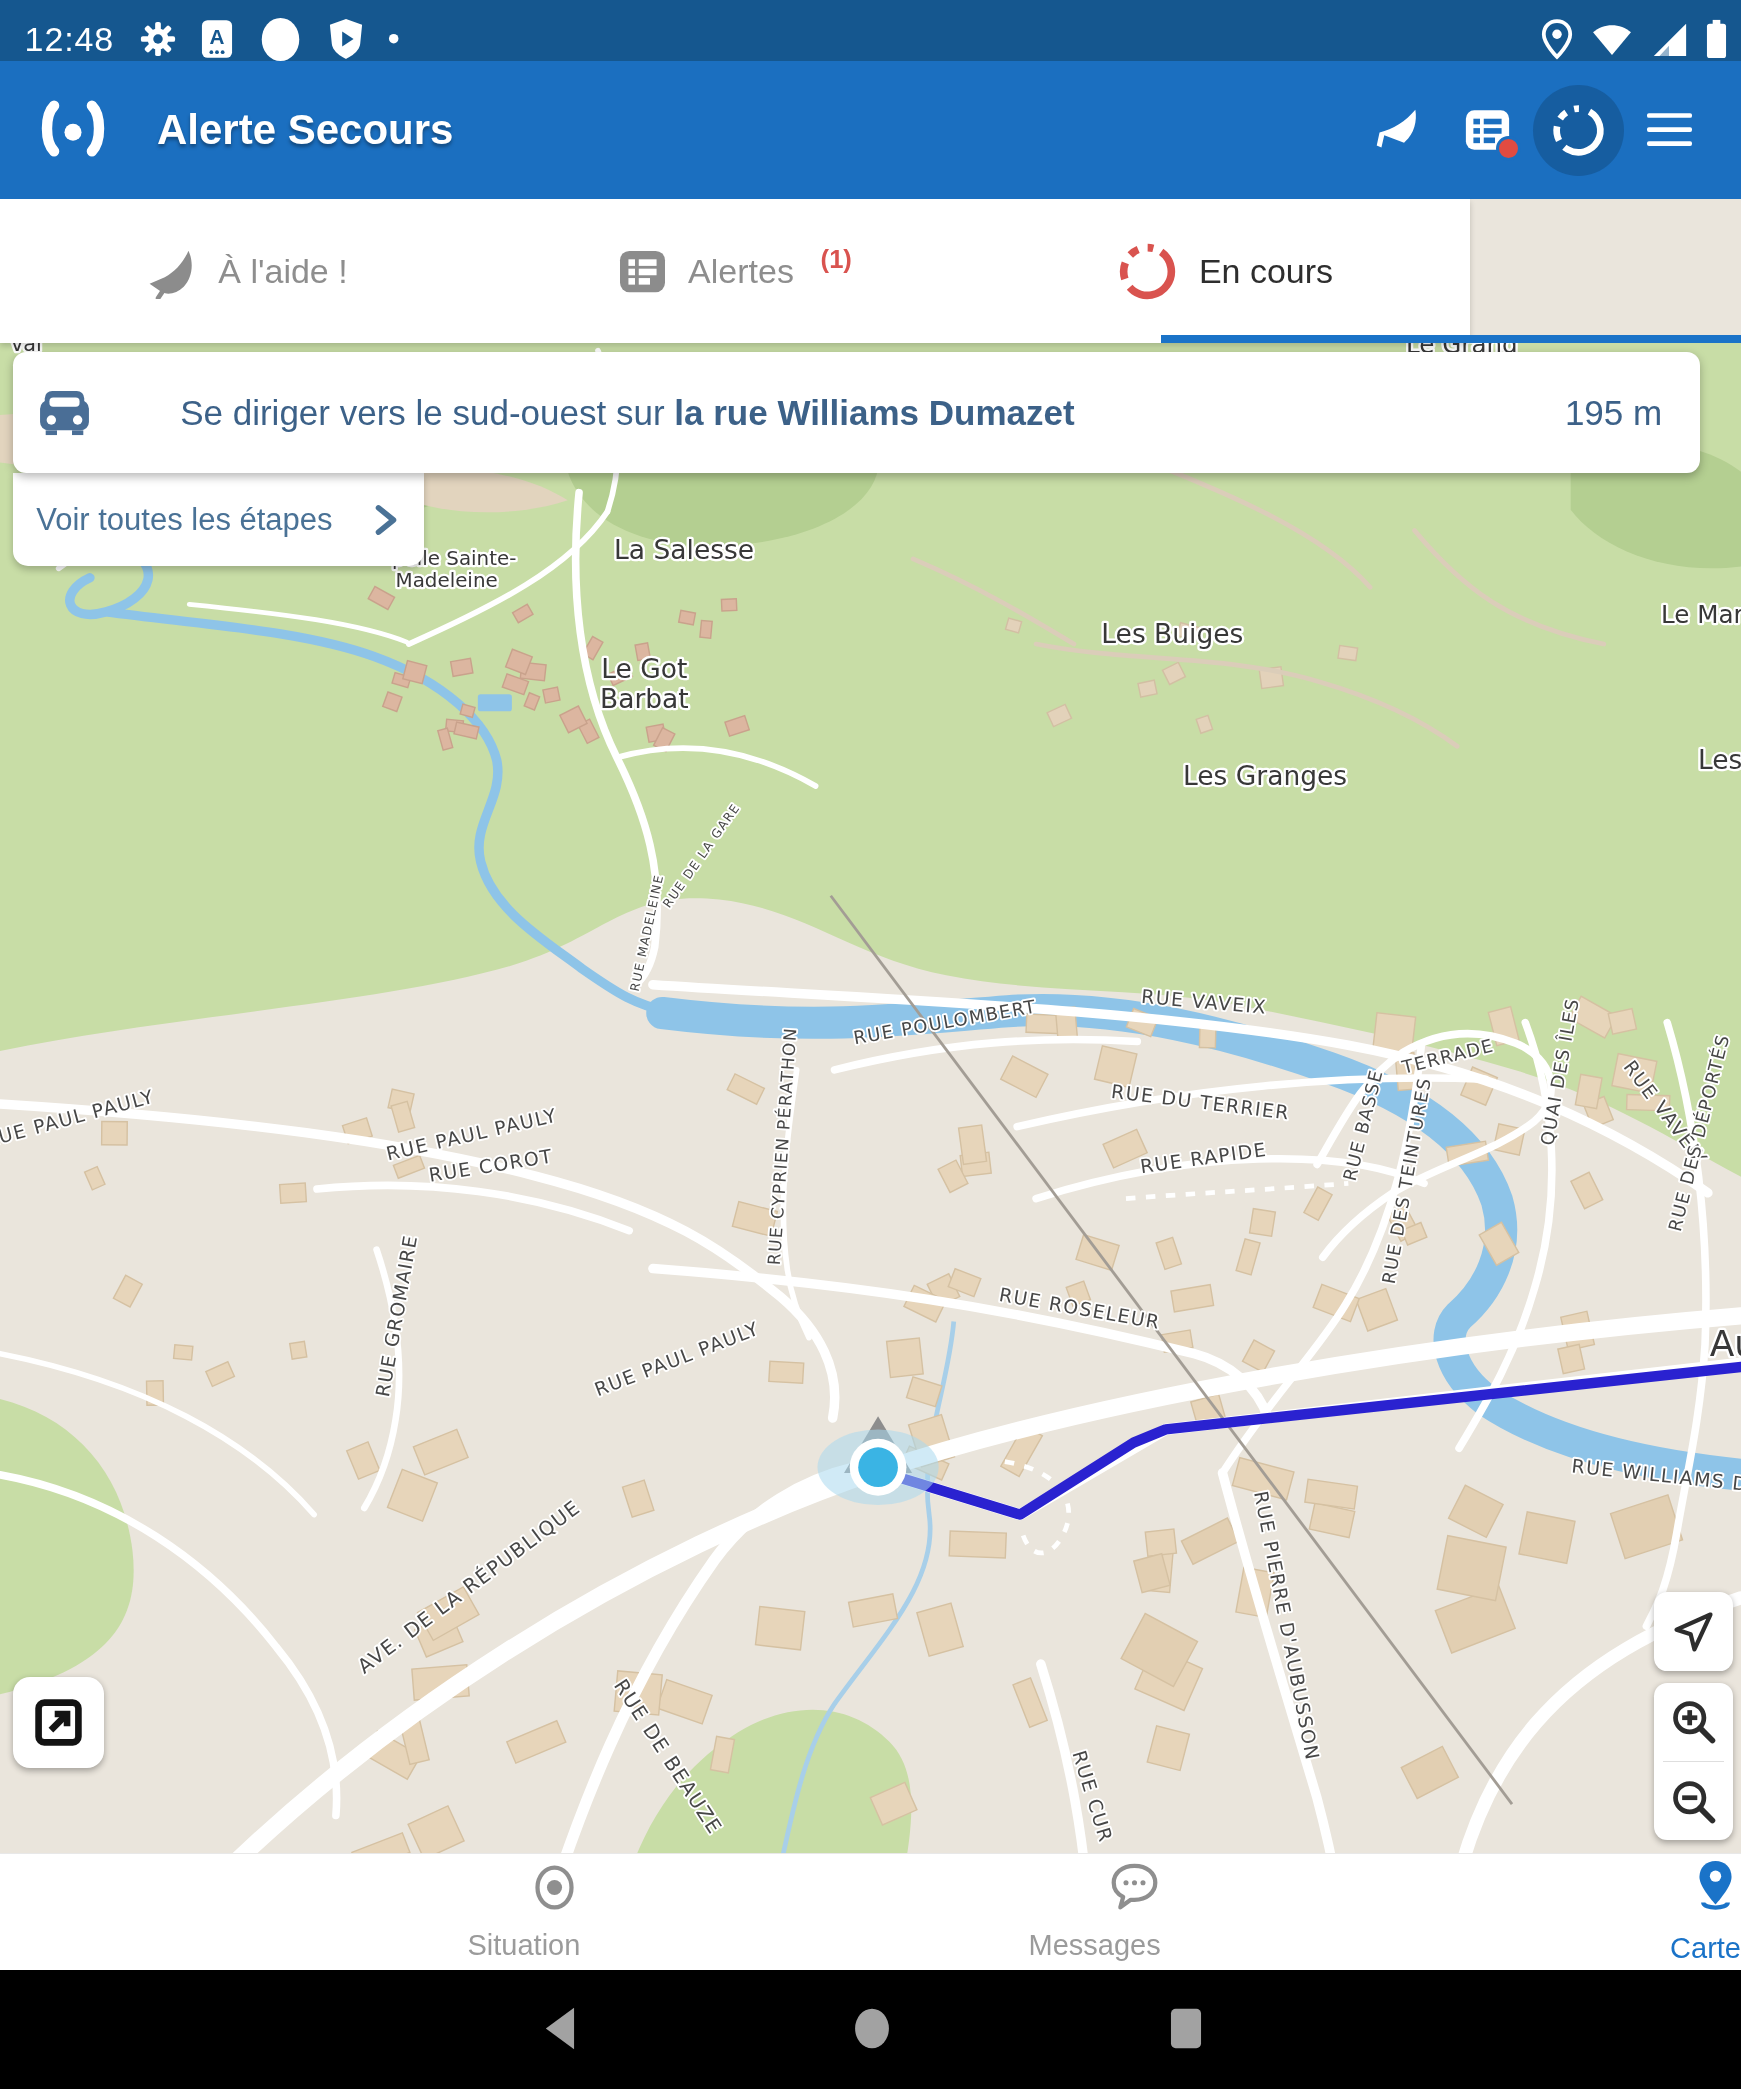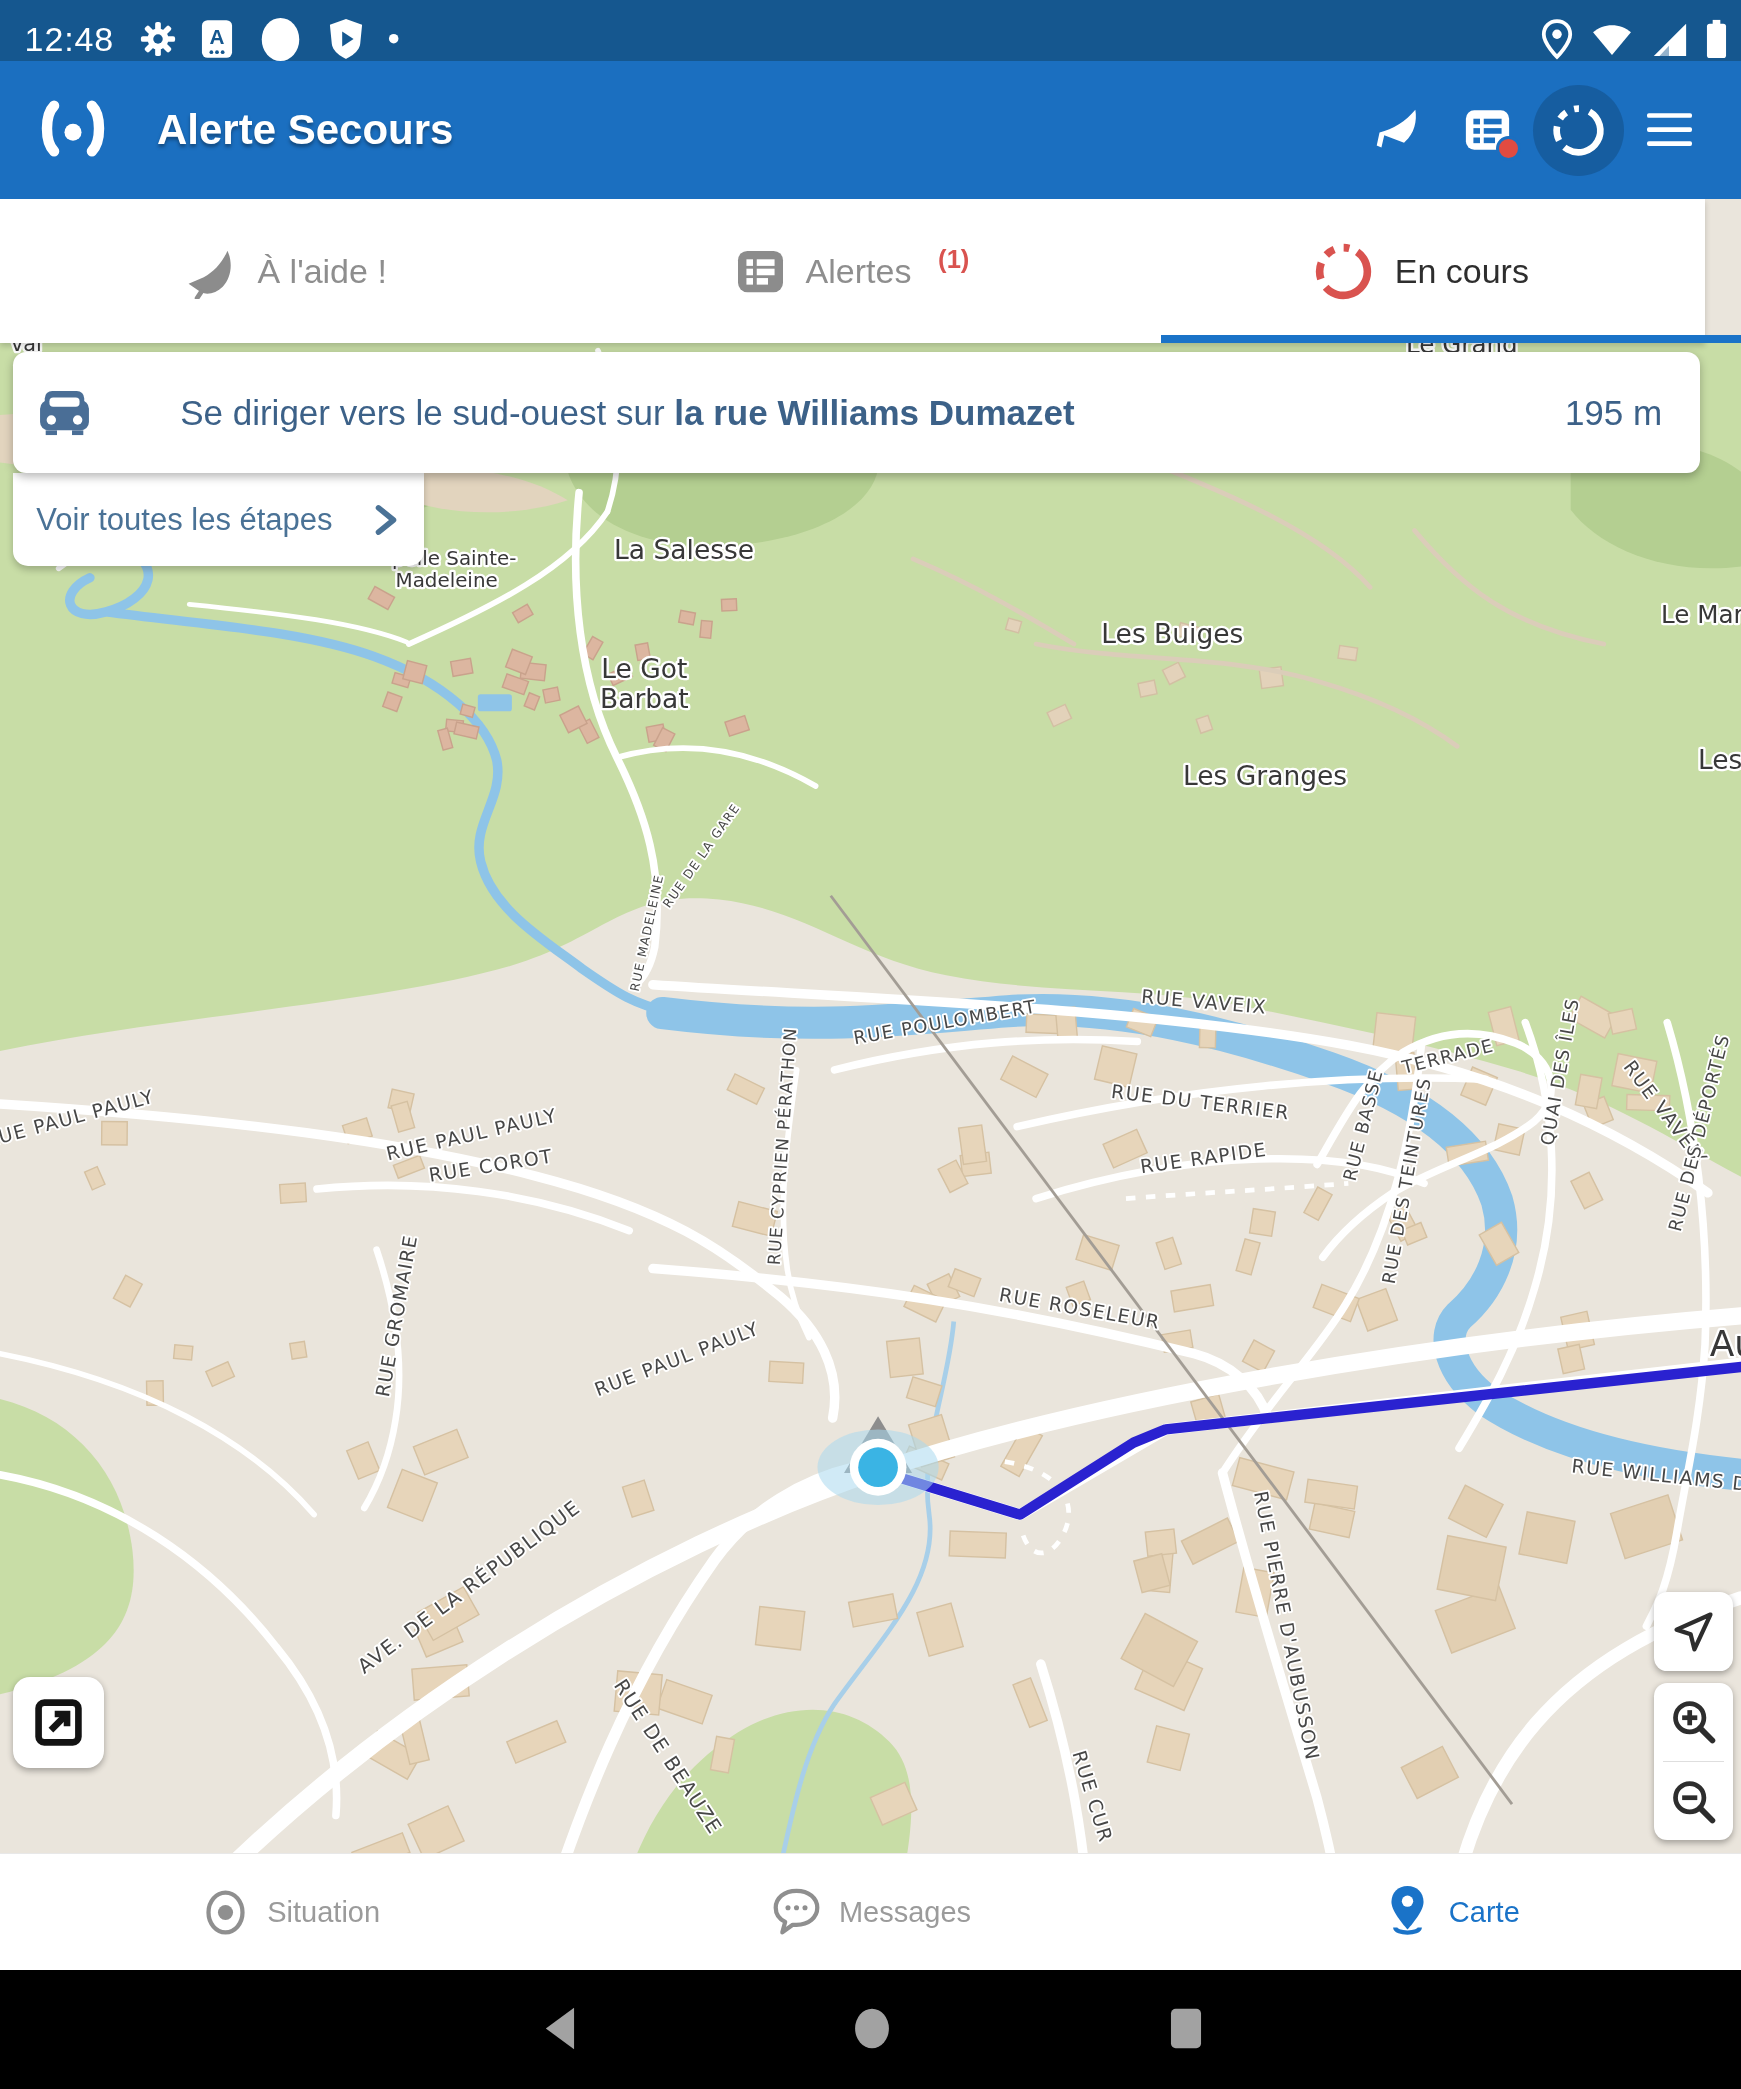--- a/index.html
+++ b/index.html
@@ -19,21 +19,21 @@
            display:flex;align-items:center;}
   .ab-logo{margin-left:38px;}
   .ab-title{color:#fff;font-size:42px;font-weight:600;margin-left:49px;text-shadow:0 2.8px 3.8px rgba(0,0,0,.35);}
   .ab-actions{margin-left:auto;display:flex;align-items:center;margin-right:26.5px;}
   .ab-act{width:91px;height:91px;display:flex;align-items:center;justify-content:center;position:relative;}
   .ab-spin-bg{background:rgba(10,45,80,.28);border-radius:50%;}
   .ab-badge{position:absolute;right:11.4px;bottom:15px;width:19px;height:19px;border-radius:50%;
             background:#e14b41;border:3.8px solid #1b6fc0;}
 
   
-  .tab-bar{position:absolute;left:0;top:199px;width:1705px;height:144px;background:#fff;z-index:18;
+  .tab-bar{position:absolute;left:0;top:199px;width:1470px;height:144px;background:#fff;z-index:18;
            display:flex;box-shadow:0 2.8px 5.7px rgba(0,0,0,.18);}
   .tab{flex:1;display:flex;align-items:center;justify-content:center;gap:21px;position:relative;}
   .tab-label{font-size:34px;color:#8e8e8e;}
   .tab-badge{font-size:25.6px;color:#d9534f;position:relative;top:-11.4px;margin-left:5.7px;font-weight:600;}
   .tab.active .tab-label{color:#2e2e2e;}
   .tab-underline{position:absolute;left:1161px;top:335px;width:580px;height:7.6px;background:#1a73c8;z-index:19;}
 
   
   #mapwrap{position:absolute;left:0;top:341px;width:1741px;height:1628px;z-index:1;}
   #mapsvg{display:block;}
@@ -56,21 +56,21 @@
        justify-content:center;z-index:8;}
   .btn-locate{right:7.6px;top:1592px;width:79px;height:79px;border-radius:13.2px;}
   .zoom-stack{right:7.6px;top:1683px;width:79px;height:157px;border-radius:13.2px;flex-direction:column;justify-content:flex-start;}
   .zoom-half{width:79px;height:78px;display:flex;align-items:center;justify-content:center;}
   .zoom-div{width:61px;height:1.9px;background:#dedede;}
   .btn-expand{left:13.2px;top:1677px;width:91px;height:91px;border-radius:17px;}
 
   
   .bottom-nav{position:absolute;left:0;top:1853px;width:1741px;height:117px;background:#fff;z-index:15;
               display:flex;border-top:0.9px solid #e8e8e8;box-sizing:border-box;}
-  .bn-item{flex:1;display:flex;flex-direction:row;align-items:center;justify-content:center;gap:16px;}
+  .bn-item{flex:1;display:flex;flex-direction:column;align-items:flex-end;justify-content:center;gap:16px;}
   .bn-label{font-size:29px;color:#9b9b9b;}
   .bn-item.active .bn-label{color:#1a73c8;}
 
   
   .android-nav{position:absolute;left:0;top:1970px;width:1741px;height:119px;background:#000;z-index:15;}
   .an-ic{position:absolute;top:50%;transform:translateY(-50%);}
   .an-back{left:538px;} .an-home{left:850px;} .an-recent{left:1165px;}
 </style>
 </head>
 <body>

